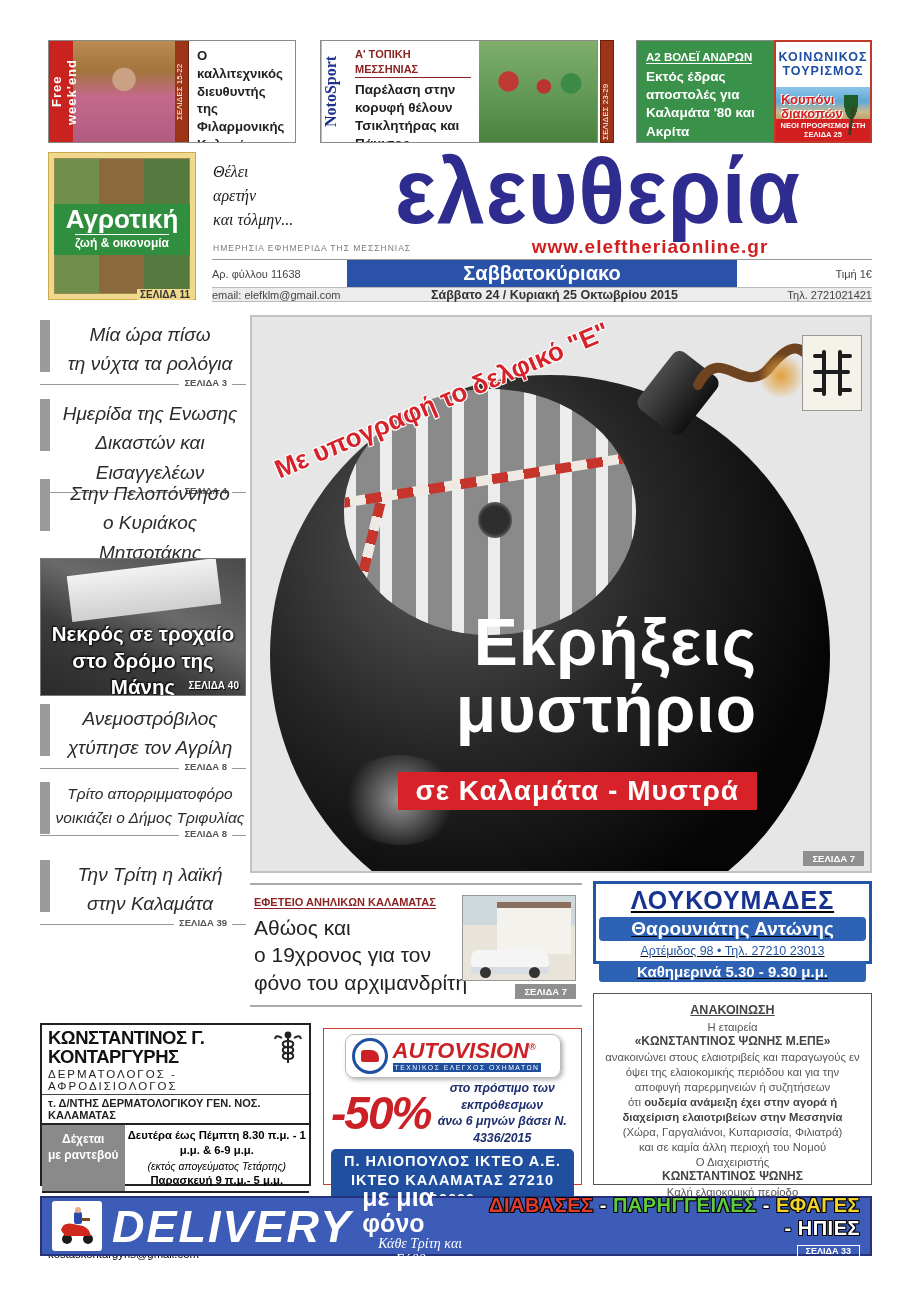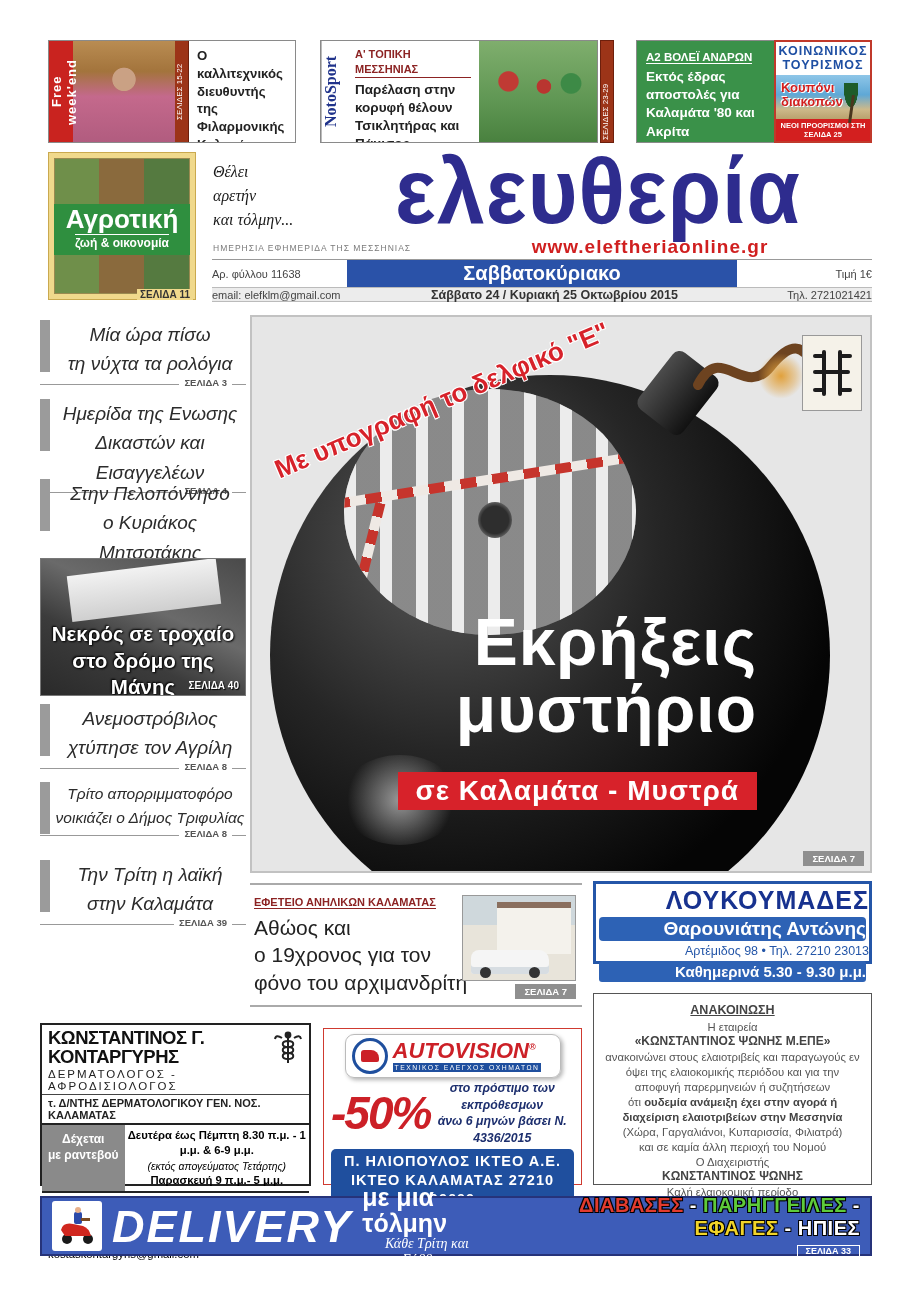--- a/index.html
+++ b/index.html
@@ -20,21 +20,21 @@
   .kicker-sm { font-size:11px; font-weight:bold; color:#8c2323; border-bottom:1px solid #8c2323; display:inline-block; margin-bottom:3px; }
   .football { width:118px; background:
      radial-gradient(circle at 25% 40%, #c03a34 9%, transparent 10%),
      radial-gradient(circle at 55% 45%, #b93530 8%, transparent 9%),
      radial-gradient(circle at 78% 42%, #3d8a46 9%, transparent 10%),
      linear-gradient(180deg,#7fae6d 0%, #5f9653 60%, #49813f 100%); }
   .volley { background:#3a9149; color:#fff; padding:6px 9px; }
   .volley .vk { font-size:11.5px; font-weight:bold; border-bottom:1px solid #fff; display:inline-block; margin-bottom:4px; }
   .volley .vt { font-size:13.5px; font-weight:bold; line-height:1.35; }
   .tour { border:2px solid #c0392b; display:flex; flex-direction:column; }
-  .tour-title { background:#fff; text-align:center; font-weight:900; color:#1e4fa3; font-size:12.5px; letter-spacing:1px; line-height:1.15; padding:2px 0; }
+  .tour-title { background:#fff; text-align:center; font-weight:900; color:#1e4fa3; font-size:12.5px; letter-spacing:1px; line-height:1.15; padding:8px 0; }
   .beach { flex:1; position:relative; background:linear-gradient(180deg,#8ec6e8 0%, #5fa8d6 45%, #cdb98a 78%, #b9a26d 100%); }
   .palm { position:absolute; right:6px; top:8px; width:26px; height:40px; background:
       radial-gradient(ellipse at 50% 12%, #1e5c2a 38%, transparent 40%); }
   .palm:after { content:""; position:absolute; left:12px; top:12px; width:3px; height:28px; background:#4a3category1; background:#4a371f; transform:rotate(8deg); display:block; }
   .coupon { position:absolute; left:5px; top:6px; color:#d31f1f; font-weight:bold; font-size:13px; line-height:1.1; text-shadow:1px 1px 0 #fff, -1px -1px 0 #fff; }
   .tour-foot { background:#d31f1f; color:#fff; font-size:7.5px; font-weight:bold; text-align:center; padding:2px 1px; }
 
   
   .agro { position:absolute; left:48px; top:152px; width:148px; height:148px; background:#f0d98c; border:1px solid #caa94f; padding:5px; }
   .agro-collage { position:relative; width:100%; height:100%; background:
@@ -96,21 +96,21 @@
   .court { position:absolute; left:250px; top:883px; width:332px; height:124px; border-top:2px solid #aaa; border-bottom:2px solid #aaa; background:#fff; padding:7px 4px 0 4px; }
   .court-head { font-size:21px; color:#222; line-height:1.3; margin-top:2px; }
   .court-photo { position:absolute; right:6px; top:10px; width:114px; height:86px; border:1px solid #999; background:linear-gradient(180deg,#cfd8dc 0 35%, #e8e4da 35% 100%); overflow:hidden; }
   .house { position:absolute; left:34px; top:6px; width:74px; height:52px; background:#f4f2ec; border-top:6px solid #8a6f5e; }
   .cop-car { position:absolute; left:8px; bottom:6px; width:78px; height:24px; background:#f5f5f5; border-radius:8px 10px 3px 3px; box-shadow:inset 0 -7px 0 #d7dde2; }
   .cop-car:before, .cop-car:after { content:""; position:absolute; bottom:-4px; width:11px; height:11px; border-radius:50%; background:#333; }
   .cop-car:before { left:9px; } .cop-car:after { right:9px; }
   .court-chip { position:absolute; right:6px; bottom:6px; background:#8f8f8f; color:#fff; font-size:9.5px; font-weight:bold; padding:2px 9px; }
 
   
-  .louk { position:absolute; left:593px; top:881px; width:279px; height:83px; border:3px solid #2456a8; background:#fff; text-align:right; }
+  .louk { position:absolute; left:593px; top:881px; width:279px; height:83px; border:3px solid #2456a8; background:#fff; text-align:center;text-decoration:underline; }
   .louk-title { color:#17328f; font-weight:800; font-size:25px; letter-spacing:1px; padding:2px 0; }
   .louk-name { background:#2d62b5; color:#fff; font-weight:bold; font-size:19px; border-radius:4px; margin:0 3px; padding:1px 0; }
   .louk-addr { color:#2456a8; font-size:12.5px; padding:3px 0; }
   .louk-hours { background:#2d62b5; color:#fff; font-weight:bold; font-size:15px; margin:0 3px 3px; border-radius:3px; padding:2px 0; }
 
   
   .ann { position:absolute; left:593px; top:993px; width:279px; height:192px; border:1px solid #555; background:#fff; padding:8px 9px; text-align:center; color:#555; font-size:11.3px; line-height:1.32; }
   .ann-title { font-weight:bold; text-decoration:underline; color:#444; font-size:12.5px; margin-bottom:1px; }
   .ann-co { font-weight:bold; color:#444; font-size:12px; }
   .ann b { color:#444; }
@@ -448,21 +448,21 @@
         <circle cx="10" cy="33" r="5" fill="#1a1a1a"></circle>
         <circle cx="31" cy="33" r="5" fill="#1a1a1a"></circle>
         <path d="M4,24 q2,-8 12,-6 l10,2 q6,2 8,10 h-26 z" fill="#d0271f"></path>
         <rect x="17" y="6" width="8" height="12" rx="2" fill="#2b49a8"></rect>
         <circle cx="21" cy="4" r="3" fill="#e8b08a"></circle>
         <rect x="24" y="12" width="9" height="3" fill="#7a4a21"></rect>
       </svg>
     </div>
     <div class="del-title">DELIVERY</div>
     <div class="del-mid">
-      <div class="m1">με μια τόλμην</div>
+      <div class="m1">με μια φόνο</div>
       <div class="m2">Κάθε Τρίτη και Σάββατο</div>
     </div>
     <div class="del-words">
       <div class="del-row">
         <span class="w0">ΔΙΑΒΑΣΕΣ</span><span class="del-dash"> - </span><span class="w1">ΠΑΡΗΓΓΕΙΛΕΣ</span><span class="del-dash"> - </span><span class="w2">ΕΦΑΓΕΣ</span><span class="del-dash"> - </span><span class="w3">ΗΠΙΕΣ</span>
       </div>
       <span class="del-page">ΣΕΛΙΔΑ 33</span>
     </div>
   </div>
 

